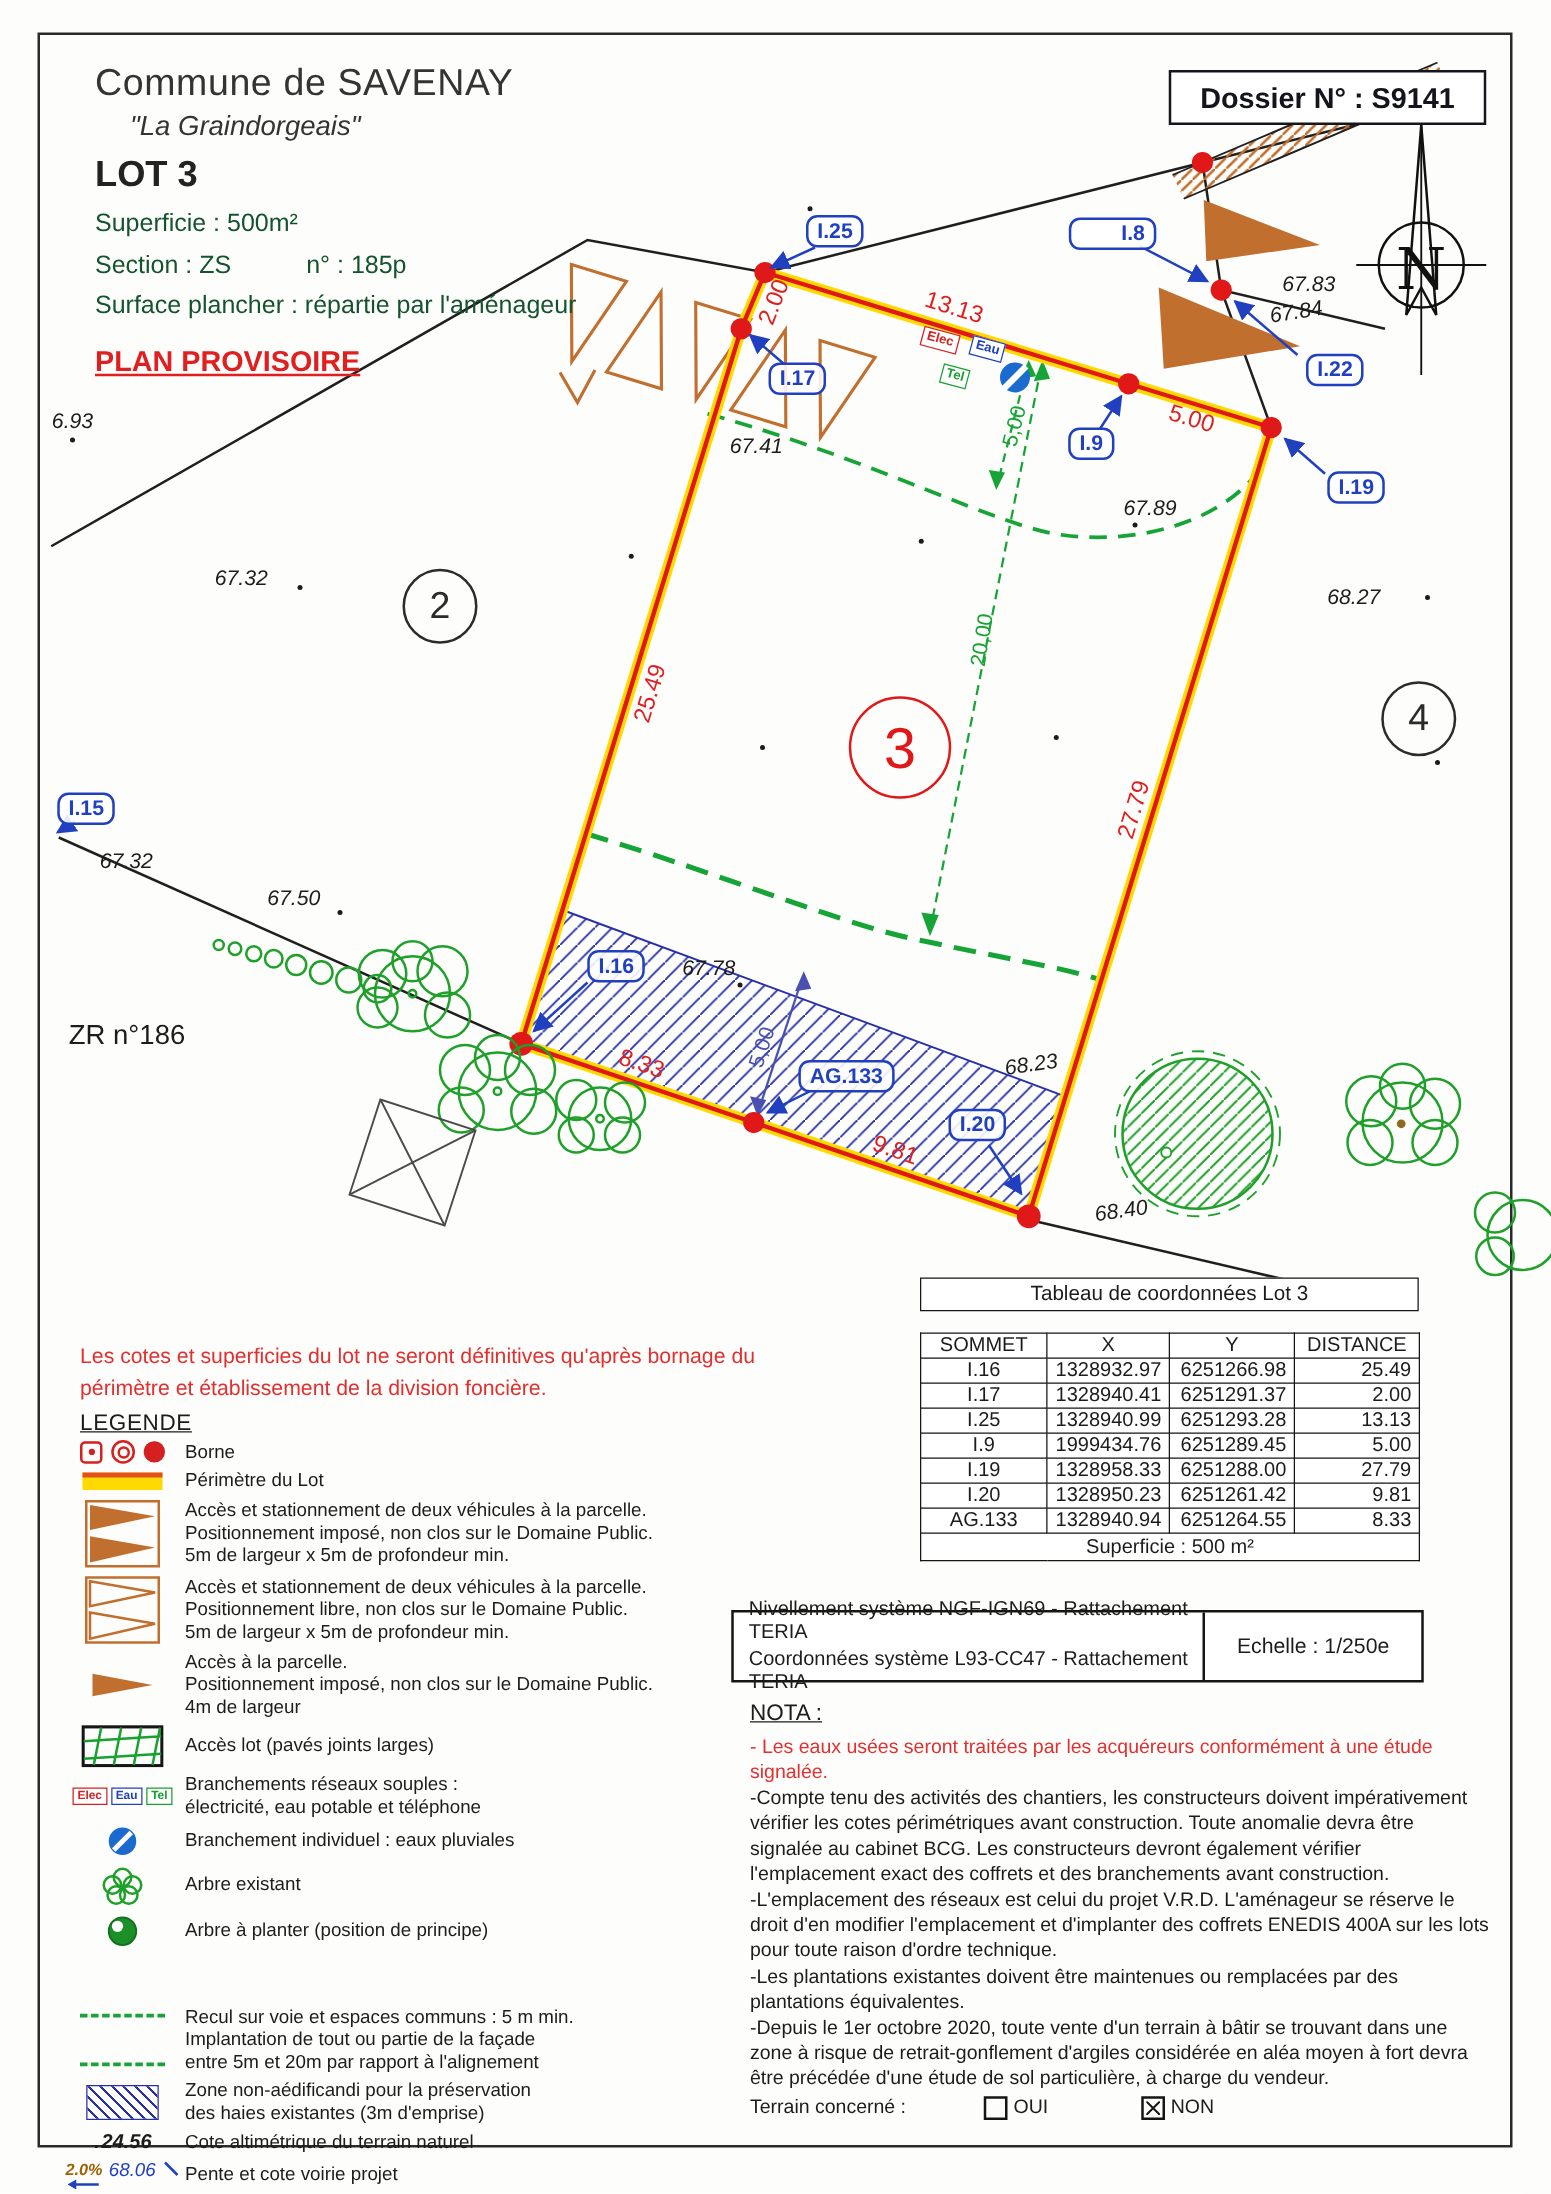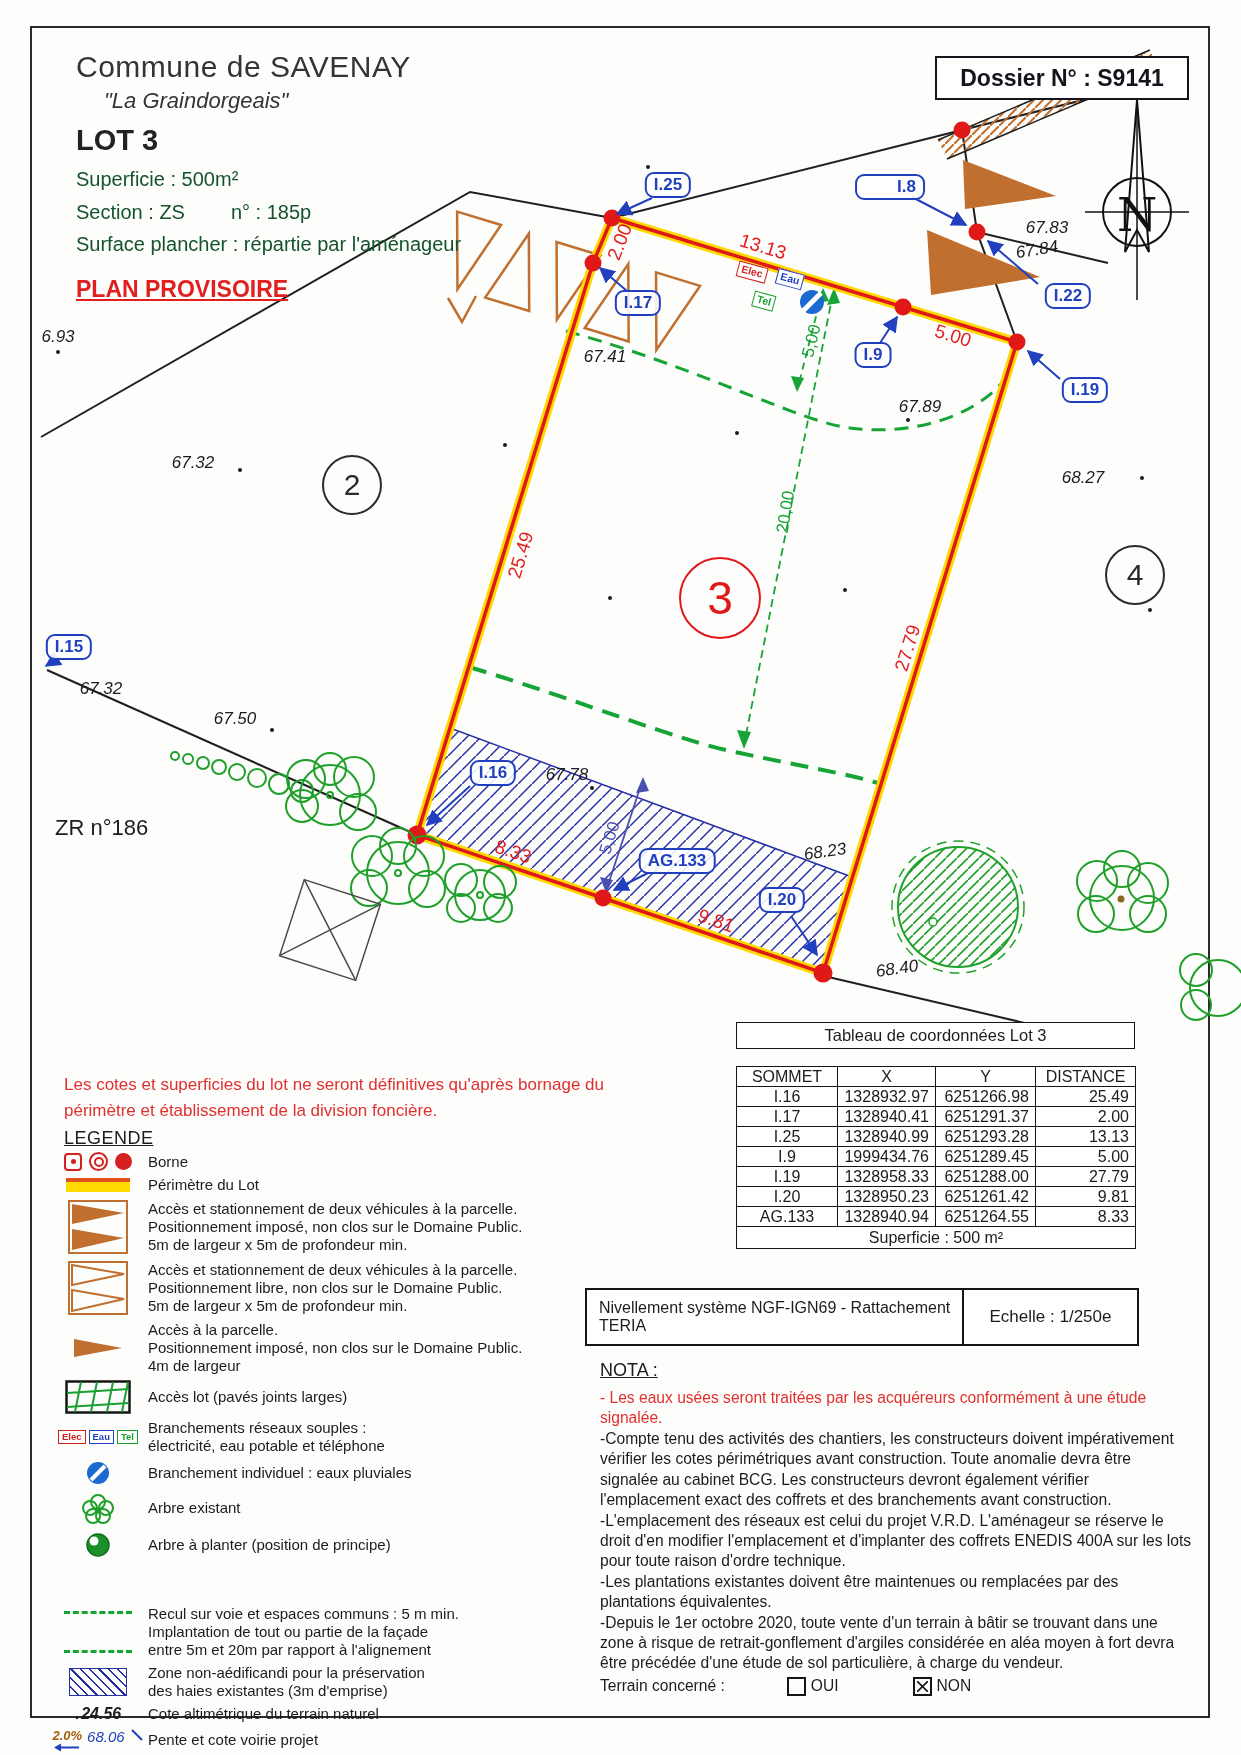--- a/index.html
+++ b/index.html
@@ -246,21 +246,21 @@
       <circle cx="1150" cy="610" r="2"></circle>
         <circle cx="58" cy="352" r="2"></circle>
         <circle cx="648" cy="167" r="2"></circle>
     </g>
   </svg>
 
   <div class="abs h-commune" style="left:76px;top:50px;">Commune de SAVENAY</div>
   <div class="abs h-lieu" style="left:104px;top:88px;">"La Graindorgeais"</div>
   <div class="abs h-lot" style="left:76px;top:124px;">LOT 3</div>
   <div class="abs h-line" style="left:76px;top:168px;">Superficie :  500m²</div>
-  <div class="abs h-line" style="left:76px;top:201px;display:flex;gap:46px;">
+  <div class="abs h-line" style="left:76px;top:201px;display:flex;gap:60px;">
     <span>Section : ZS</span>
     <span>n° : 185p</span>
   </div>
   <div class="abs h-line" style="left:76px;top:233px;">Surface plancher : répartie par l'aménageur</div>
   <div class="abs h-plan" style="left:76px;top:276px;">PLAN PROVISOIRE</div>
   <div class="dossier">Dossier N° : S9141</div>
 
   <div class="mlabel north-n" style="left:1137px;top:215px;">N</div>
 
   <div class="mlabel vlabel" style="left:668px;top:185px;">I.25</div>
@@ -370,20 +370,21 @@
       <tr>
             <td colspan="4" class="ctr" style="height:21px;">Superficie : 500 m²</td>
           </tr>
     </tbody>
       </table>
   </div>
 
   <div class="niv">
     <div class="niv-left">
       <span>Nivellement système NGF-IGN69 - Rattachement TERIA</span>
+      <span>Coordonnées système L93-CC47  - Rattachement TERIA</span>
     </div>
     <div class="niv-right">Echelle : 1/250e</div>
   </div>
 
   <div class="warning">Les cotes et superficies du lot ne seront définitives qu'après bornage du périmètre et établissement de la division foncière.</div>
   <div class="leg-title">LEGENDE</div>
 
   <div class="legend">
 
     <div class="lrow">

